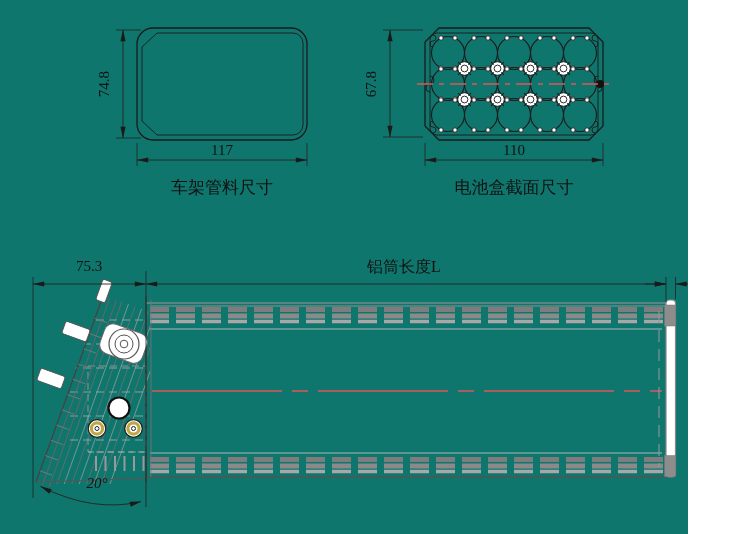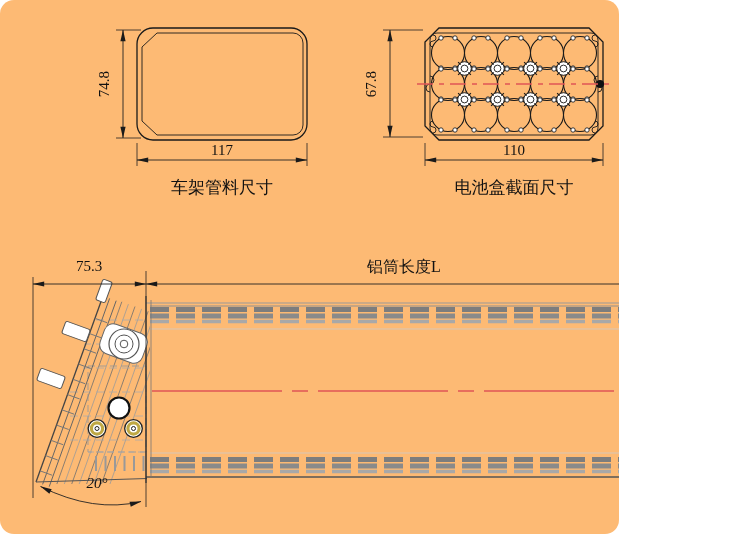--- a/index.html
+++ b/index.html
@@ -1,17 +1,17 @@
 <!DOCTYPE html>
 <html><head>
 <meta charset="utf-8">
 <style>
   html,body{margin:0;padding:0;background:#fff;}
-  .canvas{position:relative;width:619px;height:534px;background:#fdba74;overflow:hidden;
-          font-family:"Liberation Serif","DejaVu Serif",serif;border-radius:14px;}
+  .canvas{position:relative;width:688px;height:534px;background:#0f766e;overflow:hidden;
+          font-family:"Liberation Serif","DejaVu Serif",serif;}
   svg{display:block;}
   .ln{stroke:#1a1a1a;fill:none;}
   .dim{stroke:#222;stroke-width:0.9;fill:none;}
   .ext{stroke:#222;stroke-width:0.8;fill:none;}
   .dimtxt{font-family:"Liberation Serif","DejaVu Serif",serif;font-size:15px;fill:#111;}
   .dimtxt-lg{font-family:"Liberation Serif","DejaVu Serif",serif;font-size:16px;fill:#111;}
   .caption{font-family:"Liberation Serif","DejaVu Serif",serif;font-size:17px;fill:#111;}
   .angletxt{font-style:italic;}
 </style>
 </head>

